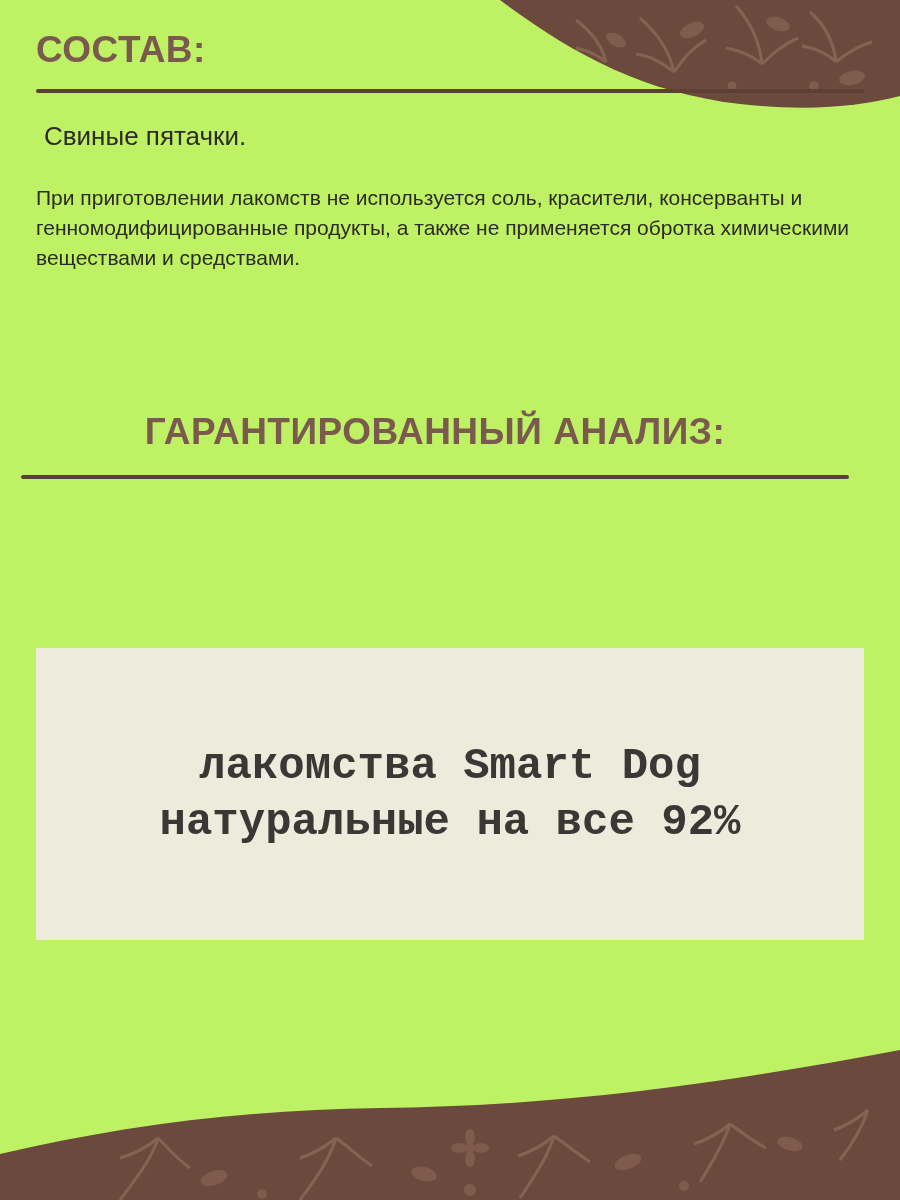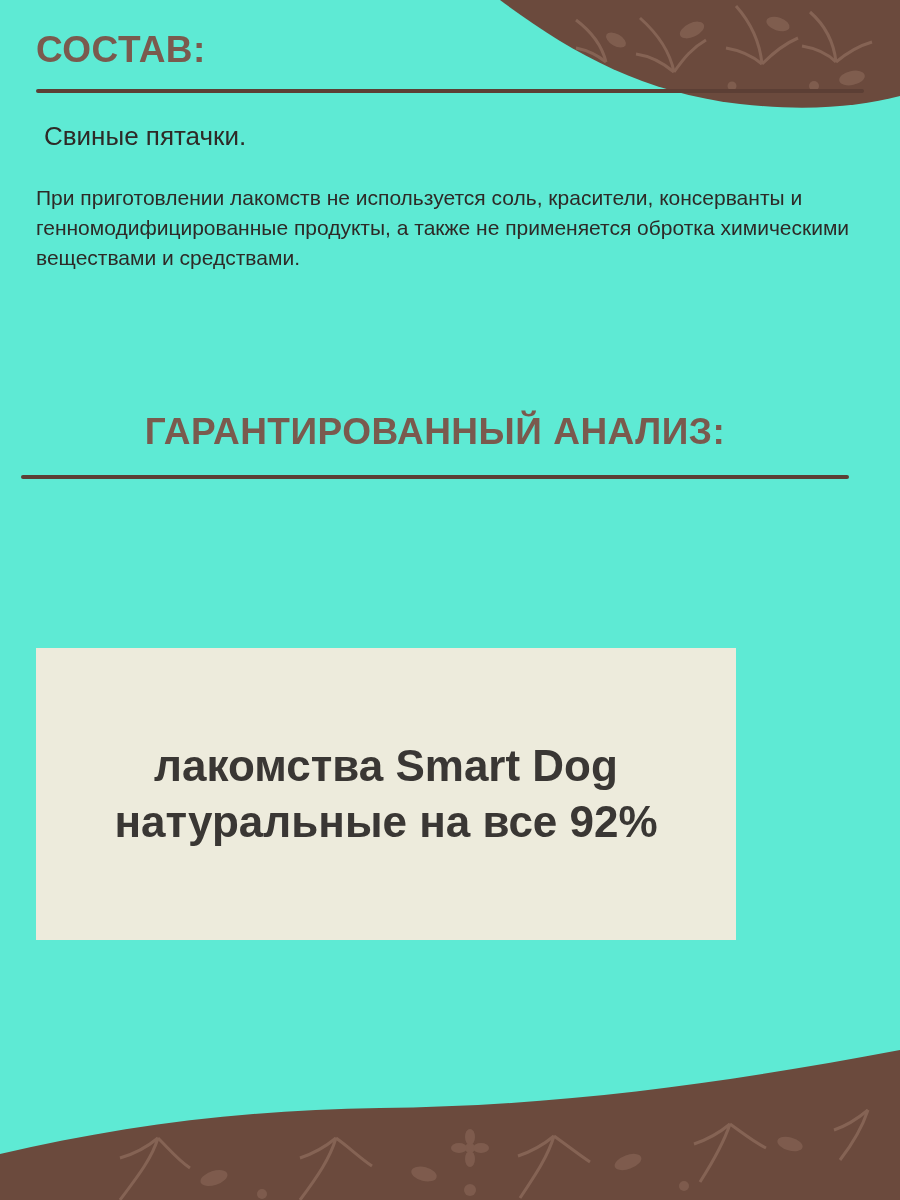--- a/index.html
+++ b/index.html
@@ -12,21 +12,21 @@
     background: #ffffff;
     font-family: "Liberation Sans", sans-serif;
     overflow: hidden;
     position: relative;
   }
 
   .page {
     position: relative;
     width: 900px;
     height: 1200px;
-    background: #5eead4;
+    background: #bef264;
     overflow: hidden;
   }
 
   
   .corner-top {
     position: absolute;
     top: 0;
     right: 0;
     width: 560px;
     height: 170px;
@@ -109,27 +109,28 @@
     text-align: center;
   }
   .analysis-block .rule {
     margin-top: 22px;
   }
 
   .callout {
     position: absolute;
     left: 36px;
     top: 648px;
-    width: 700px;
+    width: 828px;
     height: 292px;
     background: #edebdc;
     display: flex;
     align-items: center;
     justify-content: center;
     text-align: center;
+    font-family: Liberation Mono, monospace;
   }
   .callout-text {
     color: #3a3734;
     font-size: 44px;
     font-weight: 700;
     line-height: 1.28;
     padding: 0 30px;
   }
 </style>
 </head>

